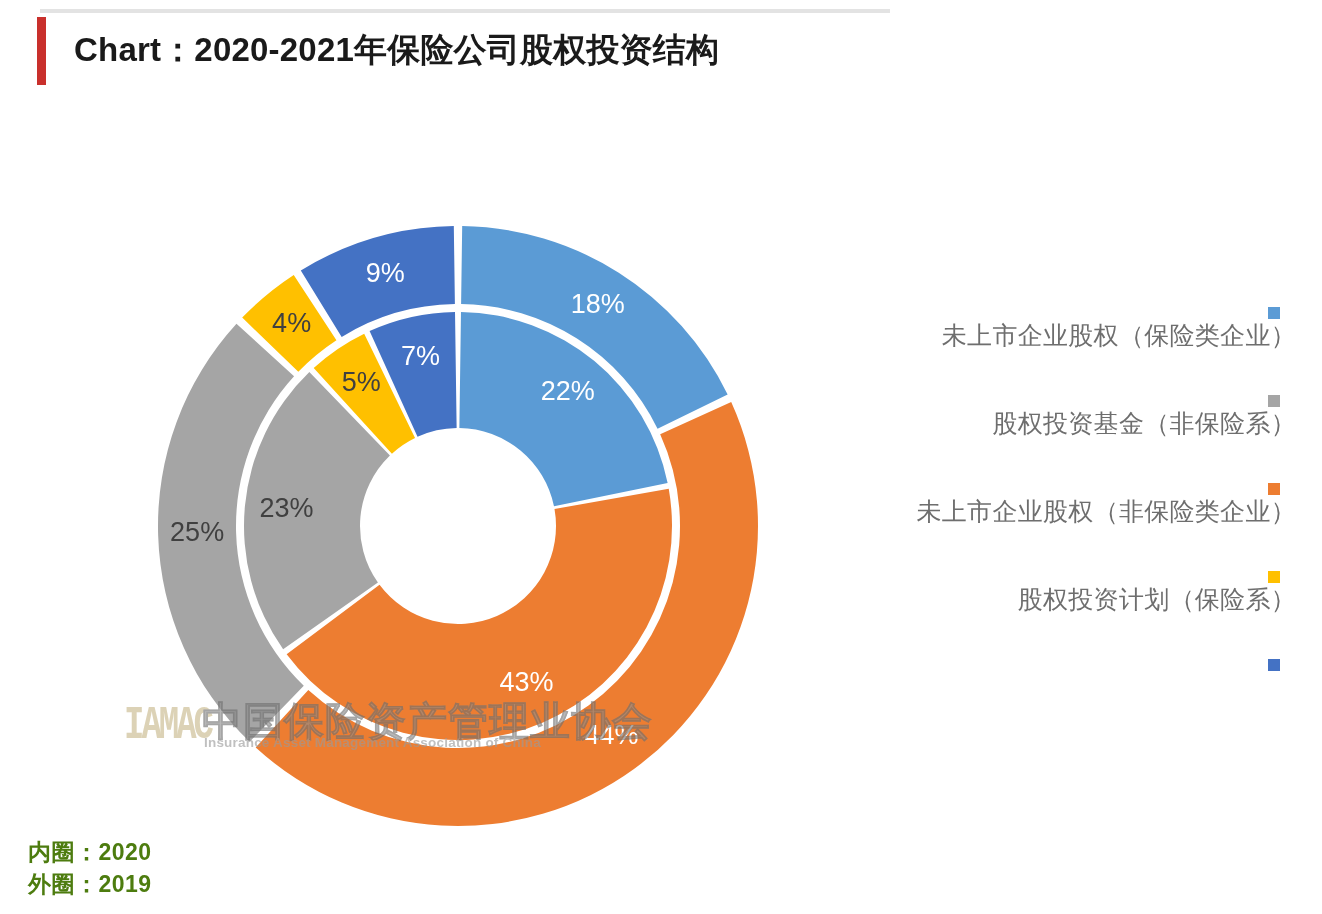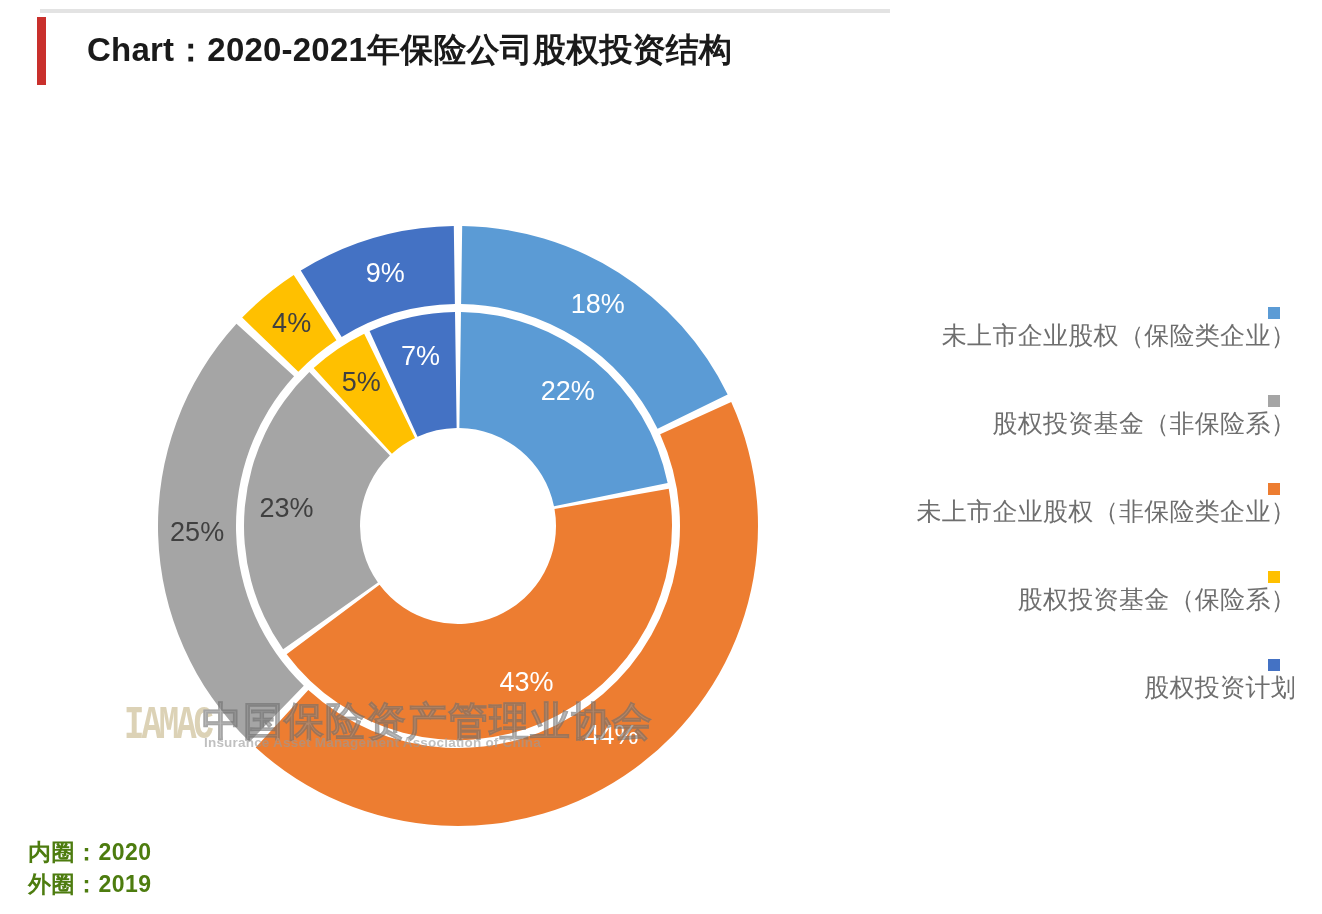--- a/index.html
+++ b/index.html
@@ -28,21 +28,21 @@
   #header-accent-bar {
     position: absolute;
     left: 37px;
     top: 17px;
     width: 9px;
     height: 68px;
     background: #c9302c;
   }
   #page-title {
     position: absolute;
-    left: 87px;
+    left: 74px;
     top: 28px;
     font-size: 33px;
     font-weight: bold;
     color: #1a1a1a;
     letter-spacing: 0.2px;
     white-space: nowrap;
   }
 
   
   #chart-area {
@@ -207,24 +207,23 @@
     <div class="legend-item">
       <span class="legend-swatch" style="background: rgb(165, 165, 165);"></span>
       <span class="legend-label">股权投资基金（非保险系）</span>
     </div>
     <div class="legend-item">
       <span class="legend-swatch" style="background: rgb(237, 125, 49);"></span>
       <span class="legend-label">未上市企业股权（非保险类企业）</span>
     </div>
     <div class="legend-item">
       <span class="legend-swatch" style="background: rgb(255, 192, 0);"></span>
-      <span class="legend-label">股权投资基金（保险系）</span>
+      <span class="legend-label">股权投资计划（保险系）</span>
     </div>
     <div class="legend-item">
       <span class="legend-swatch" style="background: rgb(68, 114, 196);"></span>
-      <span class="legend-label">股权投资计划</span>
     </div>
   </div>
 
 <div id="footnote">
   <div>内圈：2020</div>
   <div>外圈：2019</div>
 </div>
 
 </body></html>

